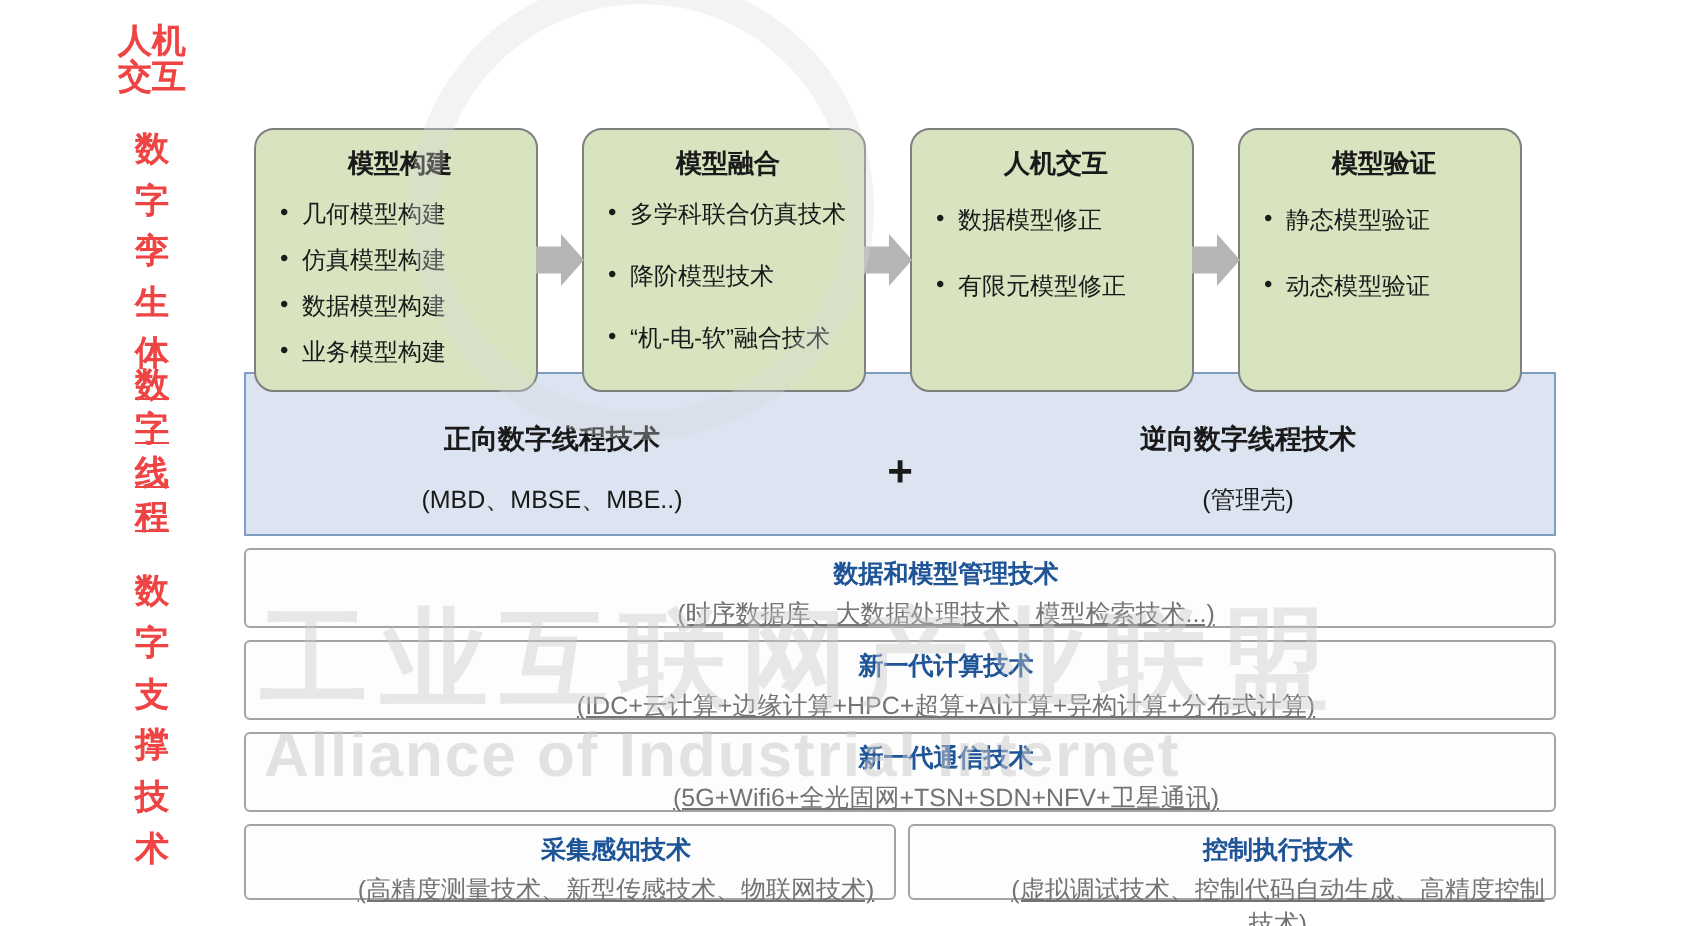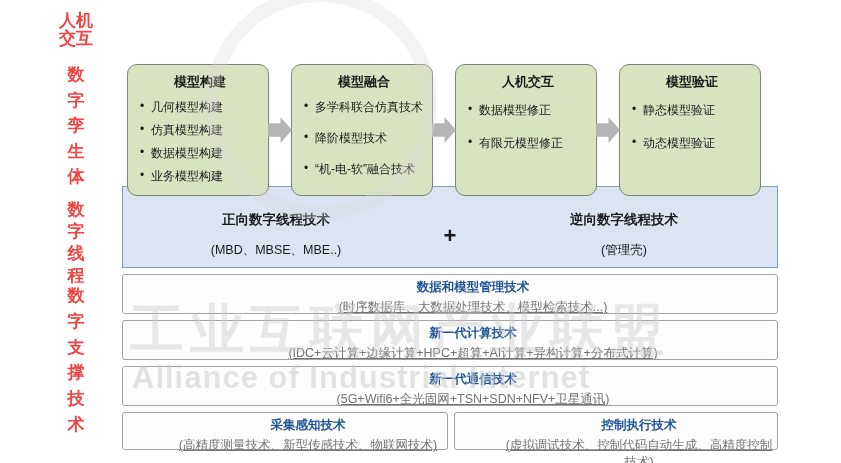--- a/index.html
+++ b/index.html
@@ -5,21 +5,21 @@
   * { margin:0; padding:0; box-sizing:border-box; }
   html,body { background:#ffffff; }
   body { font-family:"Liberation Sans", sans-serif; color:#1a1a1a; }
   .canvas { position:relative; width:841px; height:463px; background:#ffffff; overflow:hidden; }
 
   
   .vlabel { position:absolute; color:#ef4444; font-weight:bold; font-size:17px;
             word-break:break-all; text-align:center; z-index:3; }
   .hmi-label     { left:56px; top:12px;  width:40px; line-height:1.08; }
   .twin-label    { left:66px; top:62px;  width:20px; line-height:1.5;  }
-  .thread-label  { left:66px; top:199px; width:20px; line-height:1.3;  }
+  .thread-label  { left:66px; top:182px; width:20px; line-height:1.3;text-decoration:underline;  }
   .support-label { left:66px; top:283px; width:20px; line-height:1.52; }
 
   
   .topbar { position:absolute; left:122px; top:10px; width:656px; height:44px;
             background:#dbe4f0; border:1px solid #7f9dc0; display:flex;
             align-items:center; justify-content:center; font-size:13.5px; z-index:2; }
 
   
   .gbox { position:absolute; top:64px; width:142px; height:132px; background:#d8e4bf;
           border:1px solid #7f7f7f; border-radius:10px; padding:8px 6px 2px 10px; z-index:2; }

